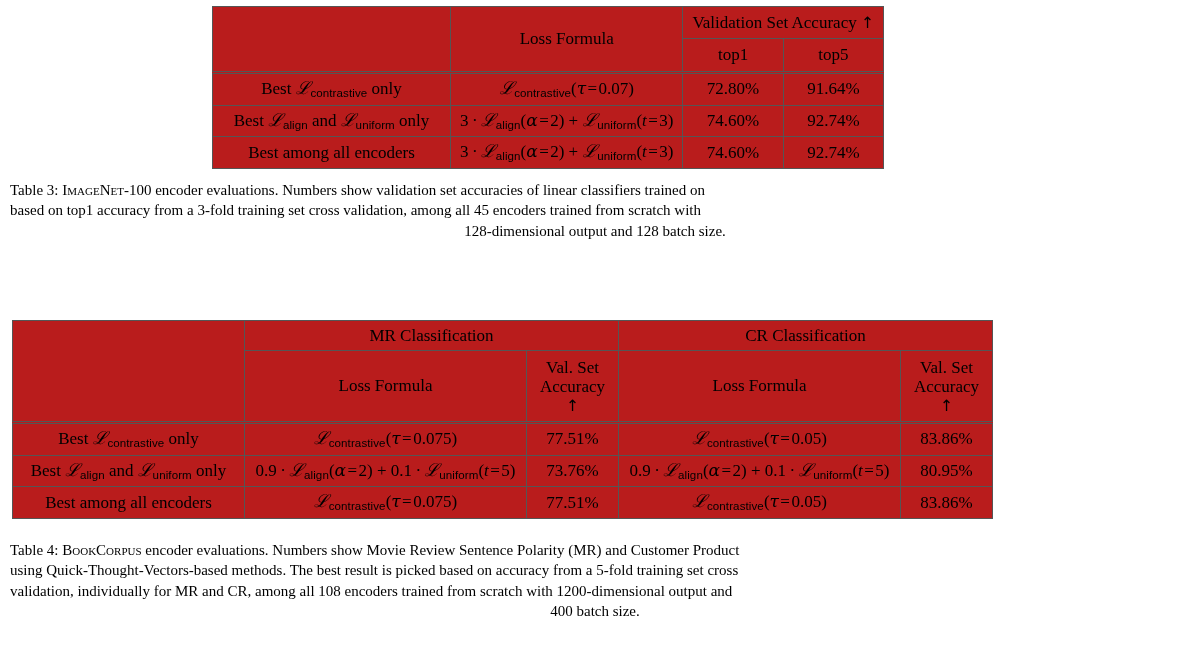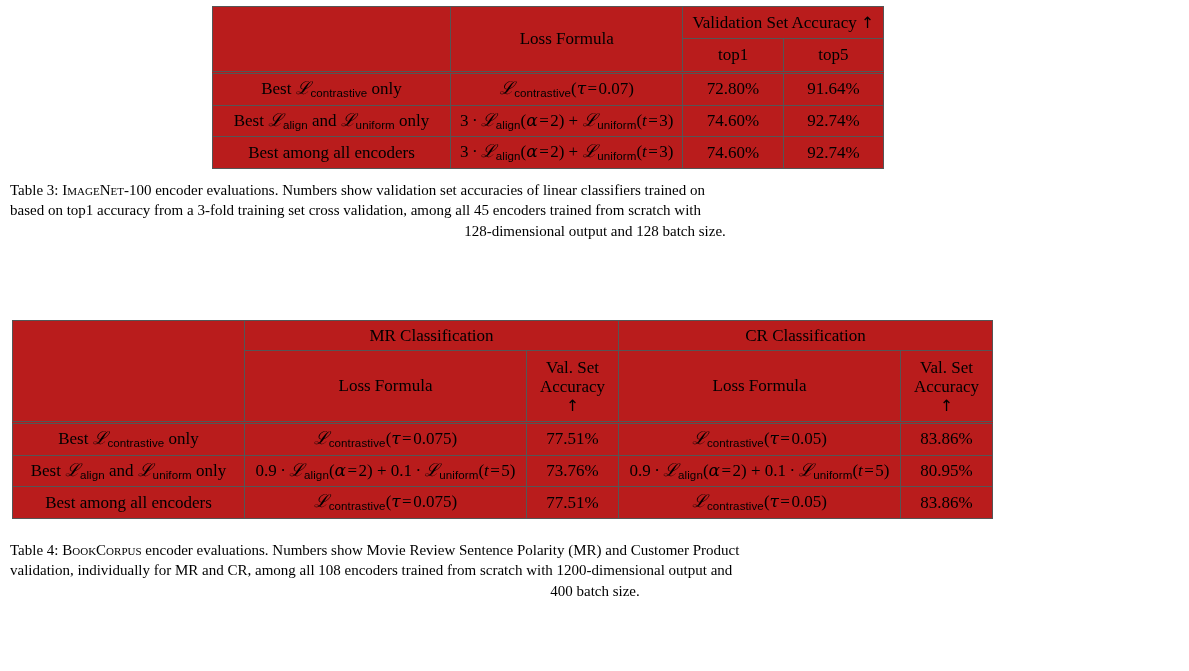--- a/index.html
+++ b/index.html
@@ -195,17 +195,18 @@
           <td class="b">77.51%</td>
           <td class="dblleft"><span class="cal">ℒ</span><span class="sub">contrastive</span><span class="num">(</span><span class="greek">τ</span><span class="num"> = 0.05)</span></td>
           <td class="b">83.86%</td>
         </tr>
       </tbody>
     </table>
   </div>
 
   <div class="caption" id="caption4">
     <div><span>Table 4:</span> <span class="sc">BookCorpus</span> <span>encoder evaluations.  Numbers show Movie Review Sentence Polarity (MR) and Customer Product</span></div>
+    <div>using Quick-Thought-Vectors-based methods.  The best result is picked based on accuracy from a 5-fold training set cross</div>
     <div>validation, individually for MR and CR, among all 108 encoders trained from scratch with 1200-dimensional output and</div>
     <div class="lastline">400 batch size.</div>
   </div>
 
 </div>
 
 </body></html>

